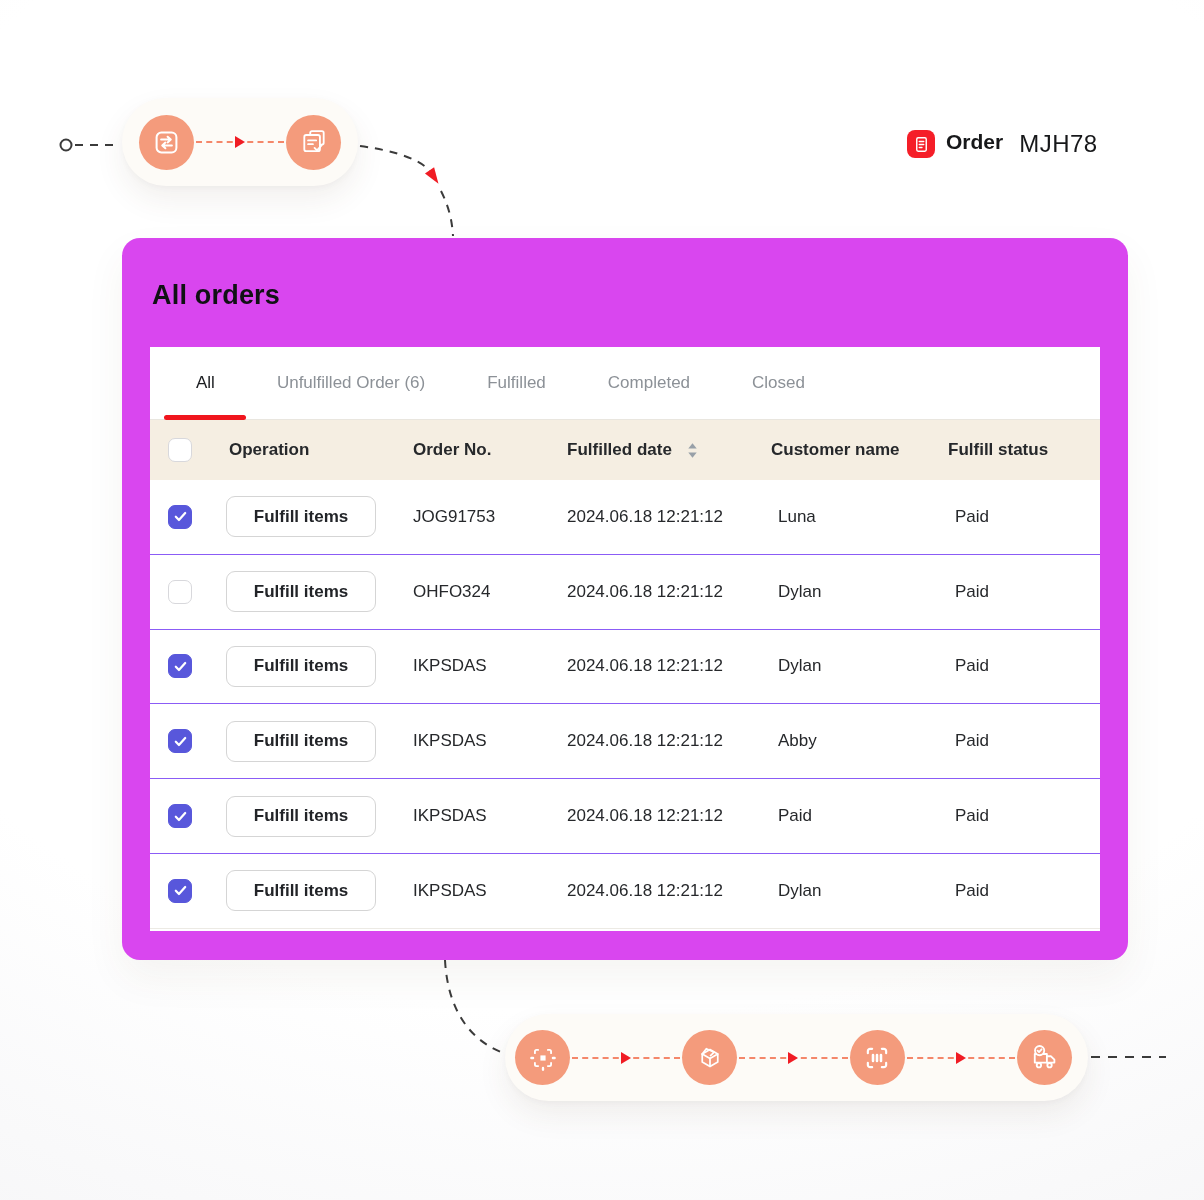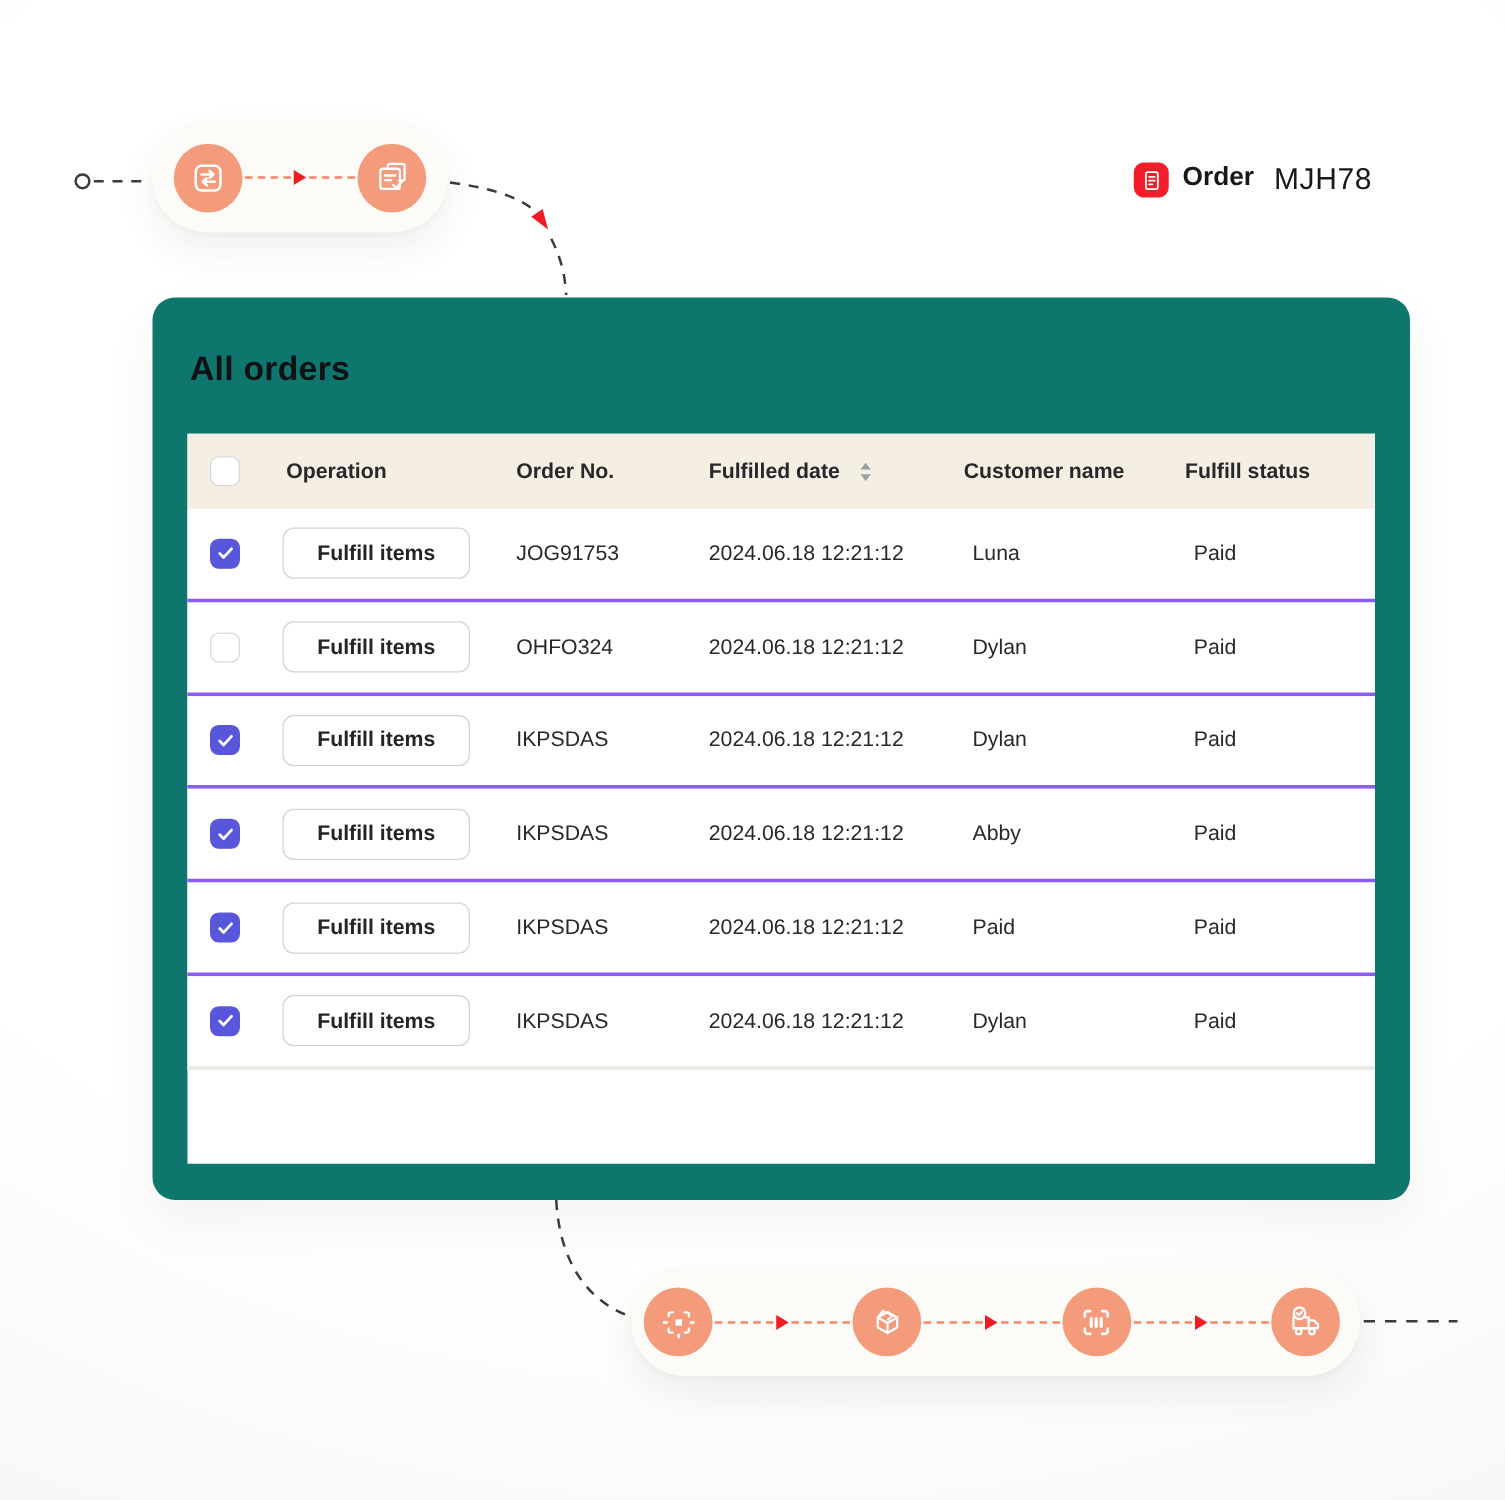--- a/index.html
+++ b/index.html
@@ -36,21 +36,21 @@
   .order-tag .badge {
     width:28px; height:28px; border-radius:8px; background:#F51E28;
     display:flex; align-items:center; justify-content:center; flex:none;
   }
   .order-tag .label { font-size:21px; font-weight:600; color:#17181A; margin-left:11px; }
   .order-tag .code { font-size:24px; font-weight:500; color:#17181A; margin-left:16px; letter-spacing:.5px; }
 
   
   .card {
     position:absolute; z-index:2; left:122px; top:238px; width:1006px; height:722px;
-    background:#0f766e; border-radius:18px;
+    background:#d946ef; border-radius:18px;
     box-shadow:0 18px 40px rgba(90,70,40,.06);
   }
   .card-title { position:absolute; left:30px; top:42px; font-size:27px; font-weight:800; color:#101114; letter-spacing:.2px; }
 
   .table-panel { position:absolute; left:28px; top:109px; width:950px; height:584px; background:#FFFFFF; }
 
   
   .tabs { height:73px; display:flex; align-items:center; padding-left:46px; gap:62px; border-bottom:1px solid #E9E6DF; }
   .tab { position:relative; height:100%; display:flex; align-items:center; font-size:17px; color:#8C9197; cursor:default; white-space:nowrap; }
   .tab.active { color:#1A1C1F; font-weight:500; }
@@ -58,21 +58,21 @@
     content:""; position:absolute; left:50%; transform:translateX(-50%);
     bottom:-1px; width:82px; height:5px; background:#F0151D; border-radius:4px;
   }
 
   
   .thead, .trow {
     display:grid; align-items:center; padding-left:18px;
     grid-template-columns:61px 184px 154px 204px 177px 1fr;
   }
   .thead { height:60px; background:#F5EEE2; font-size:17px; font-weight:700; color:#26282B;text-align:right; }
-  .trow { height:74.8px; border-bottom:3px solid #8b5cf6; font-size:17px; color:#26282B; background:#fff; }
+  .trow { height:74.8px; border-bottom:1px solid #8b5cf6; font-size:17px; color:#26282B; background:#fff; }
   .trow:last-child { border-bottom-color:#ECEAE4; }
   .cell { display:flex; align-items:center; }
   .pl6 { padding-left:7px; }
 
   .sort-wrap { display:inline-flex; margin-left:14px; }
 
   
   .checkbox {
     width:24px; height:24px; border-radius:7px; background:#FFFFFF;
     border:1.5px solid #D8D8DC; display:flex; align-items:center; justify-content:center; cursor:pointer;
@@ -131,20 +131,27 @@
   </span>
   <span class="label">Order</span>
   <span class="code">MJH78</span>
 </div>
 
 <div class="card">
   <div class="card-title">All orders</div>
 
   <div class="table-panel">
 
+    <div class="tabs">
+      <div class="tab active">All</div>
+      <div class="tab">Unfulfilled Order (6)</div>
+      <div class="tab">Fulfilled</div>
+      <div class="tab">Completed</div>
+      <div class="tab">Closed</div>
+    </div>
 
     <div class="thead">
       <div class="cell">
           <span class="checkbox"></span>
         </div>
       <div class="cell">Operation</div>
       <div class="cell">Order No.</div>
       <div class="cell">
         <span>Fulfilled date</span>
         <span class="sort-wrap">

